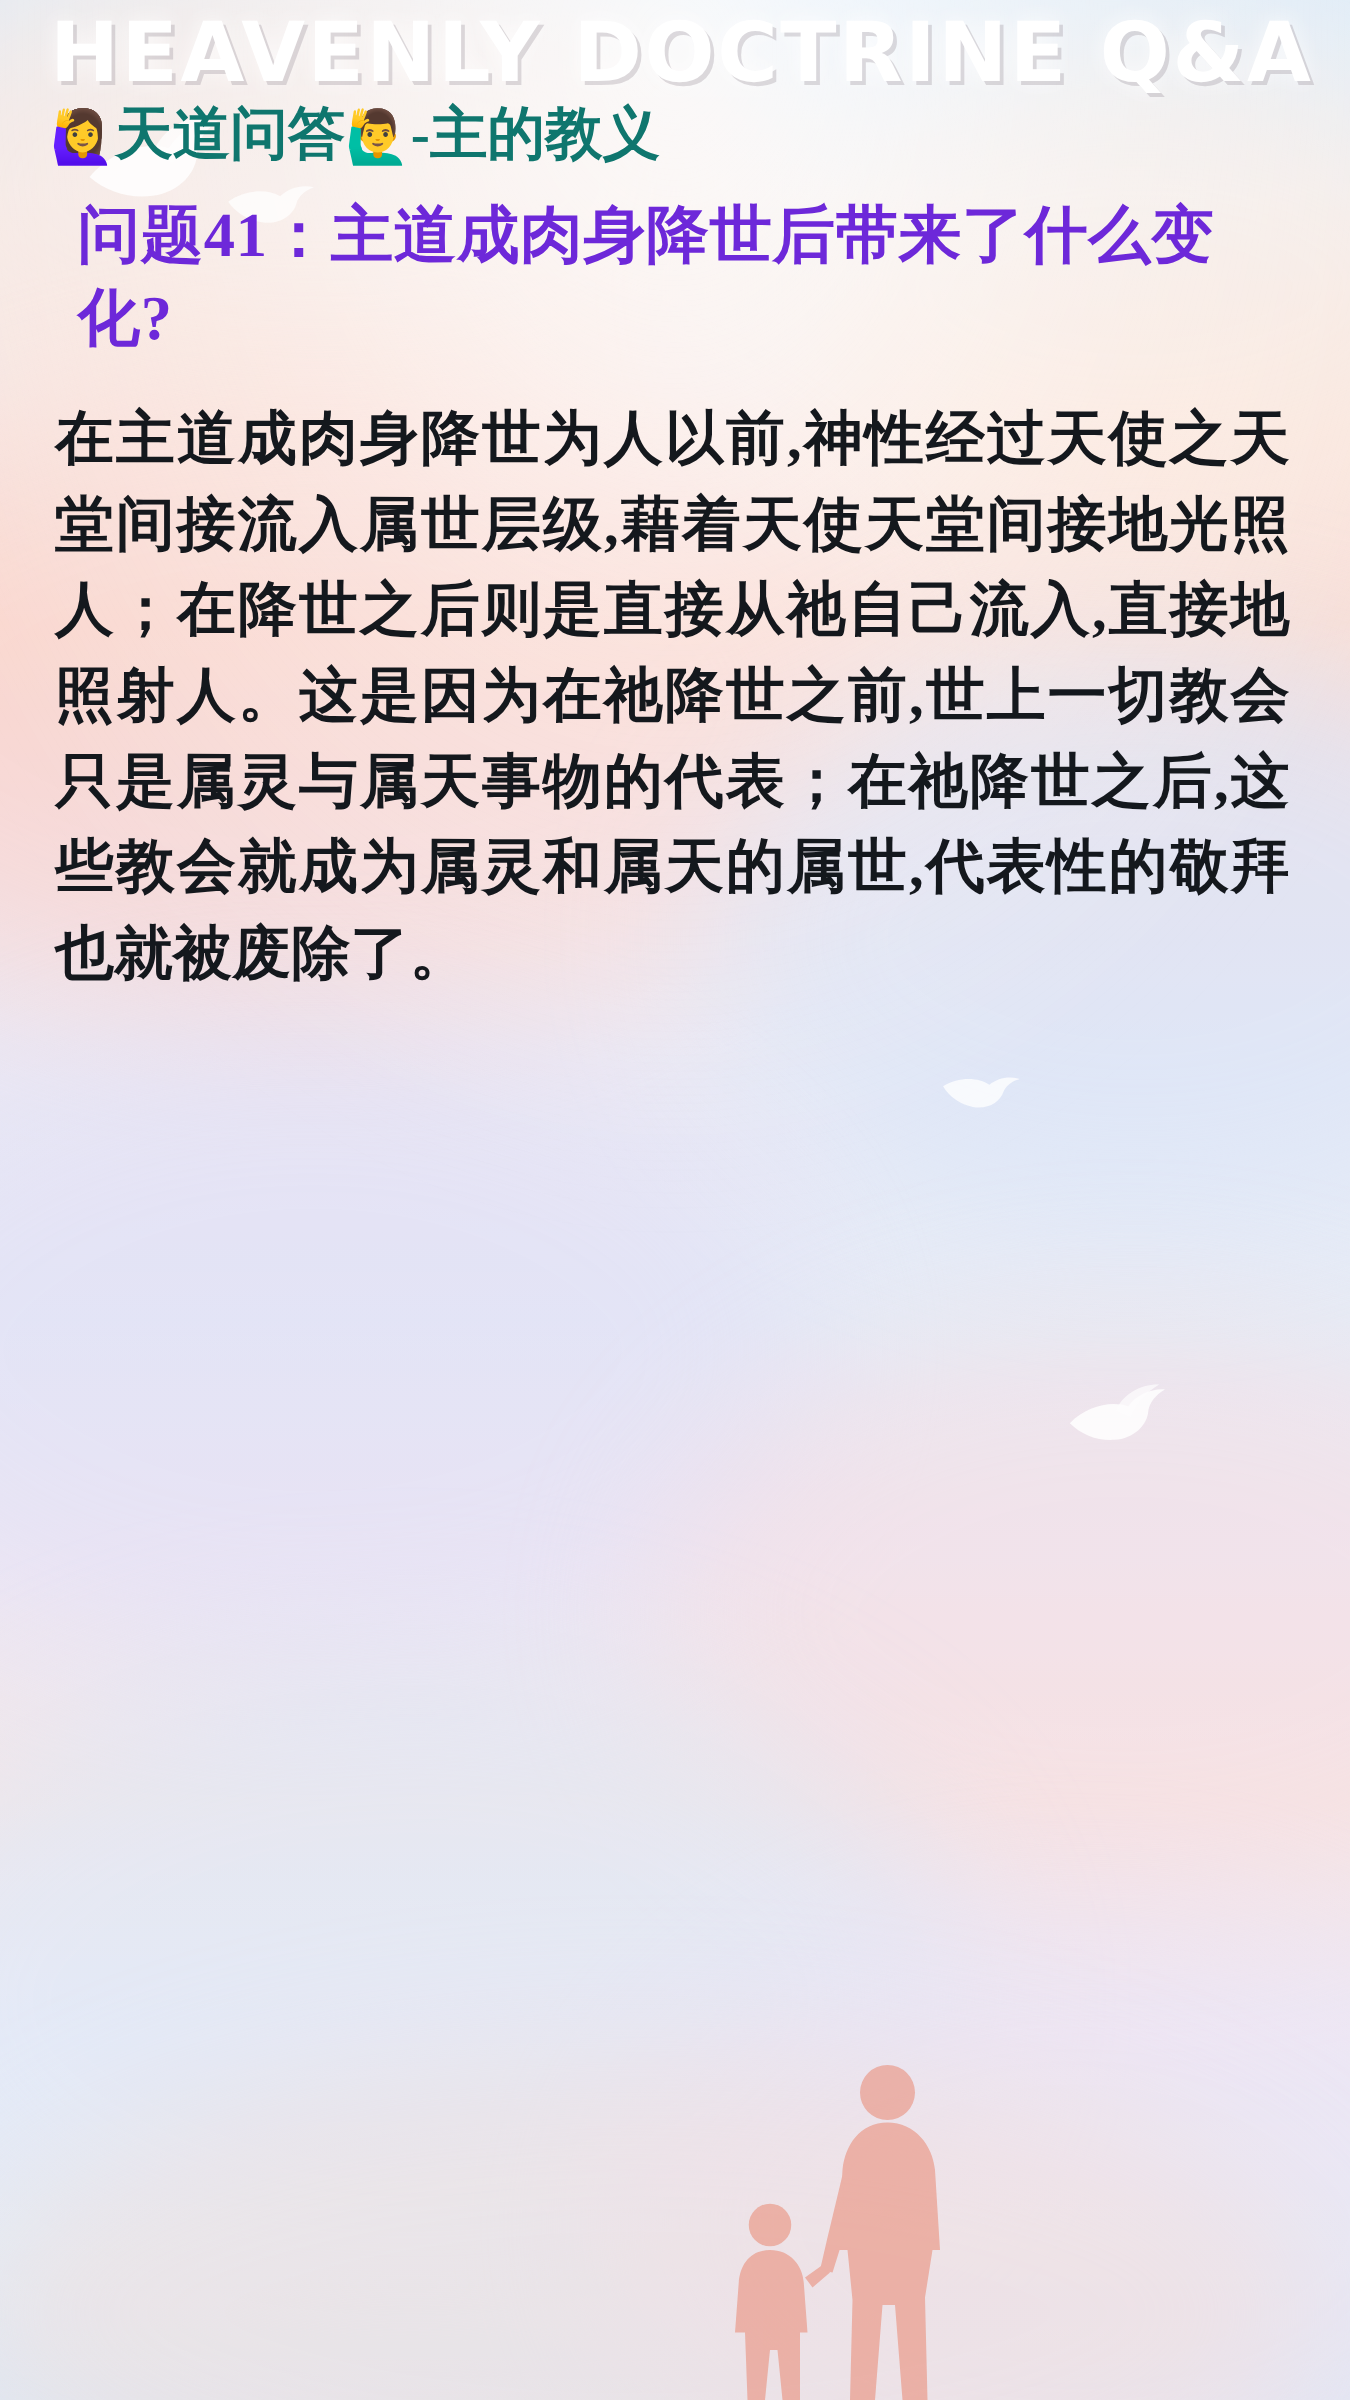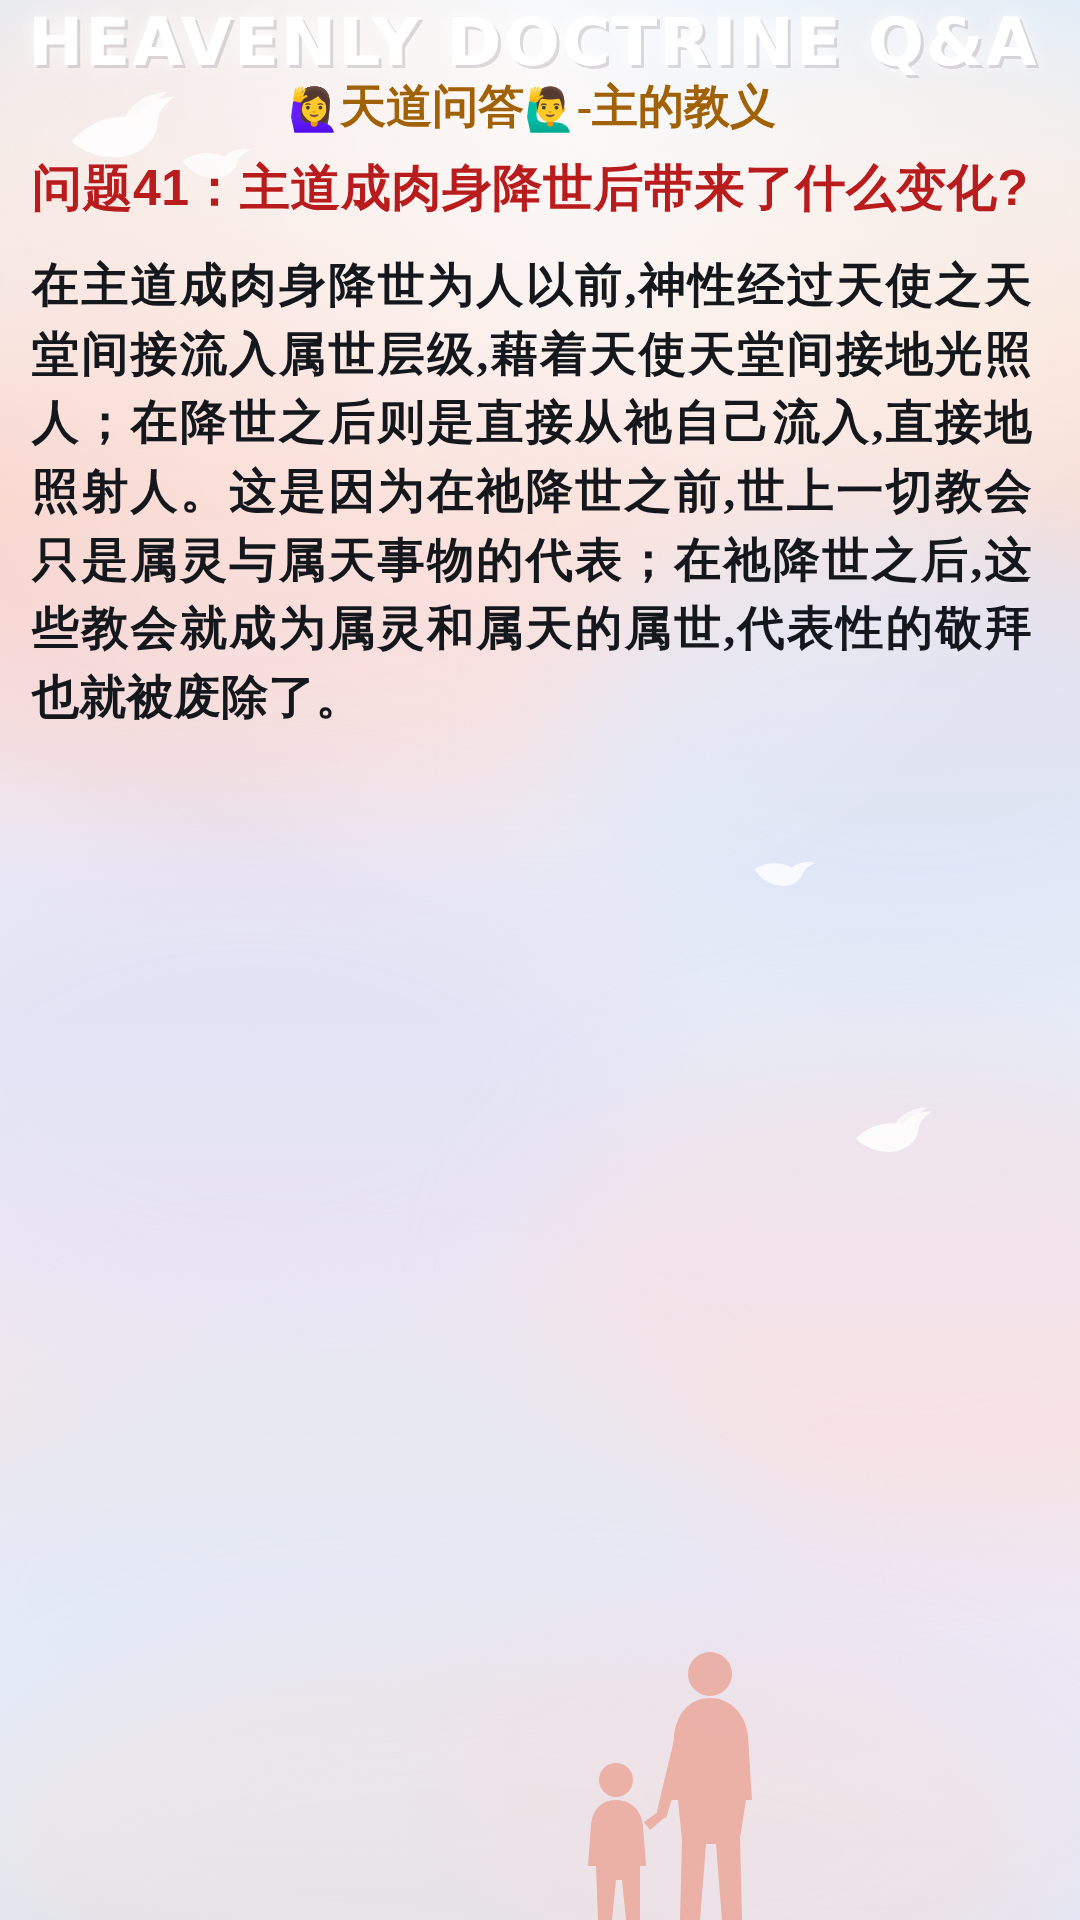--- a/index.html
+++ b/index.html
@@ -91,61 +91,61 @@
   .dove-3 { right: 230px; top: 830px; transform: rotate(10deg) scale(.55); opacity:.85; }
   .dove-4 { right: 120px; top: 1090px; transform: rotate(-4deg) scale(.72); opacity:.9; }
 
   
   .page {
     position: relative;
     z-index: 2;
     width: 1080px;
     height: 1920px;
     box-sizing: border-box;
-    padding: 6px 44px 0 28px;
+    padding: 6px 44px 0 40px;
   }
 
   .banner {
     text-align: center;
     font-family: "DejaVu Sans", sans-serif;
     font-weight: 700;
     font-size: 66px;
     letter-spacing: 2px;
     color: #ffffff;
     line-height: 1.0;
     margin: 4px 0 2px 0;
     text-shadow:
        3px 3px 0 rgba(150,140,150,.30),
        0 0 18px rgba(255,255,255,.75);
     white-space: nowrap;
   }
 
   .subtitle {
-    text-align: center;
+    text-align: left;
     font-family: "Liberation Serif", serif;
     font-weight: 700;
     font-size: 46px;
-    color: #a16207;
+    color: #0f766e;
     line-height: 1.1;
     margin: 6px 0 22px 0;
     white-space: nowrap;
   }
   .emoji {
     font-family: "DejaVu Sans", sans-serif;
     font-size: 42px;
     vertical-align: -2px;
   }
 
   .question {
-    font-family: Liberation Sans, sans-serif;
+    font-family: Liberation Serif, serif;
     font-weight: 700;
     font-size: 50px;
     line-height: 1.32;
-    color: #b91c1c;
-    margin: 4px 6px 30px 4px;
+    color: #6d28d9;
+    margin: 4px 6px 30px 22px;
     letter-spacing: .5px;
   }
 
   .para {
     font-family: "Liberation Serif", serif;
     font-weight: 700;
     font-size: 47px;
     line-height: 1.46;
     color: #14181d;
     margin: 0 4px 30px 4px;

